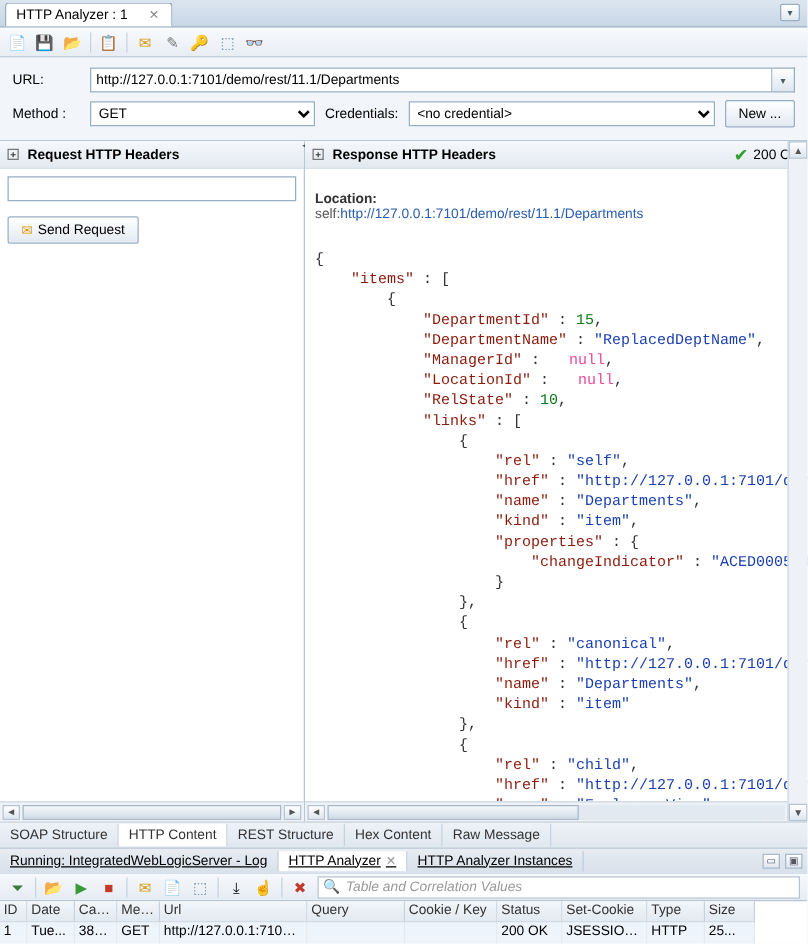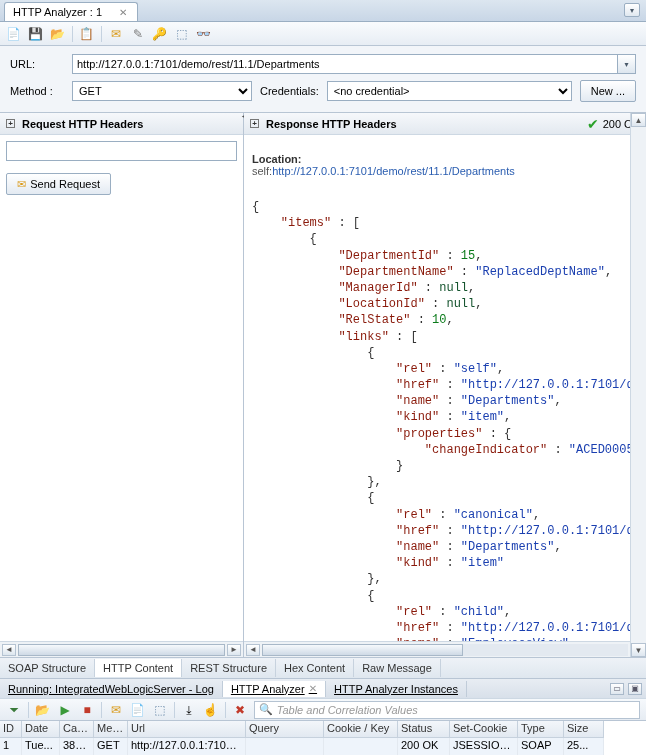--- a/index.html
+++ b/index.html
@@ -144,21 +144,21 @@
     font-size: 12px;
     line-height: 1.35;
     padding: 4px 8px 4px 8px;
     white-space: pre;
     color:#333;
   }
   .j-brace { color:#333; }
   .j-key { color:#8a1a0b; }
   .j-str { color:#1a3fb0; }
   .j-num { color:#0a7a1a; }
-  .j-null { color:#14532d; }
+  .j-null { color:#ec4899;margin-left:16px; }
 
   .h-scroll {
     height:16px;
     border-top:1px solid #cdd8e3;
     background:#eef2f6;
     display:flex;align-items:center;justify-content:space-between;
     padding:0 2px;
   }
   .hs-btn{width:14px;height:12px;border:1px solid #b5c3d2;background:linear-gradient(#fff,#dde6ef);display:flex;align-items:center;justify-content:center;font-size:8px;color:#555;}
   .hs-track{flex:1;height:12px;background:#e3e9f0;margin:0 2px;position:relative;}
@@ -445,16 +445,16 @@
   <div class="trow">
     <div>1</div>
     <div>Tue...</div>
     <div>386...</div>
     <div>GET</div>
     <div>http://127.0.0.1:7101/d...</div>
     <div></div>
     <div></div>
     <div>200 OK</div>
     <div>JSESSIONI...</div>
-    <div>SOAP</div>
+    <div>HTTP</div>
     <div>25...</div>
   </div>
 </div>
 
 </body></html>

